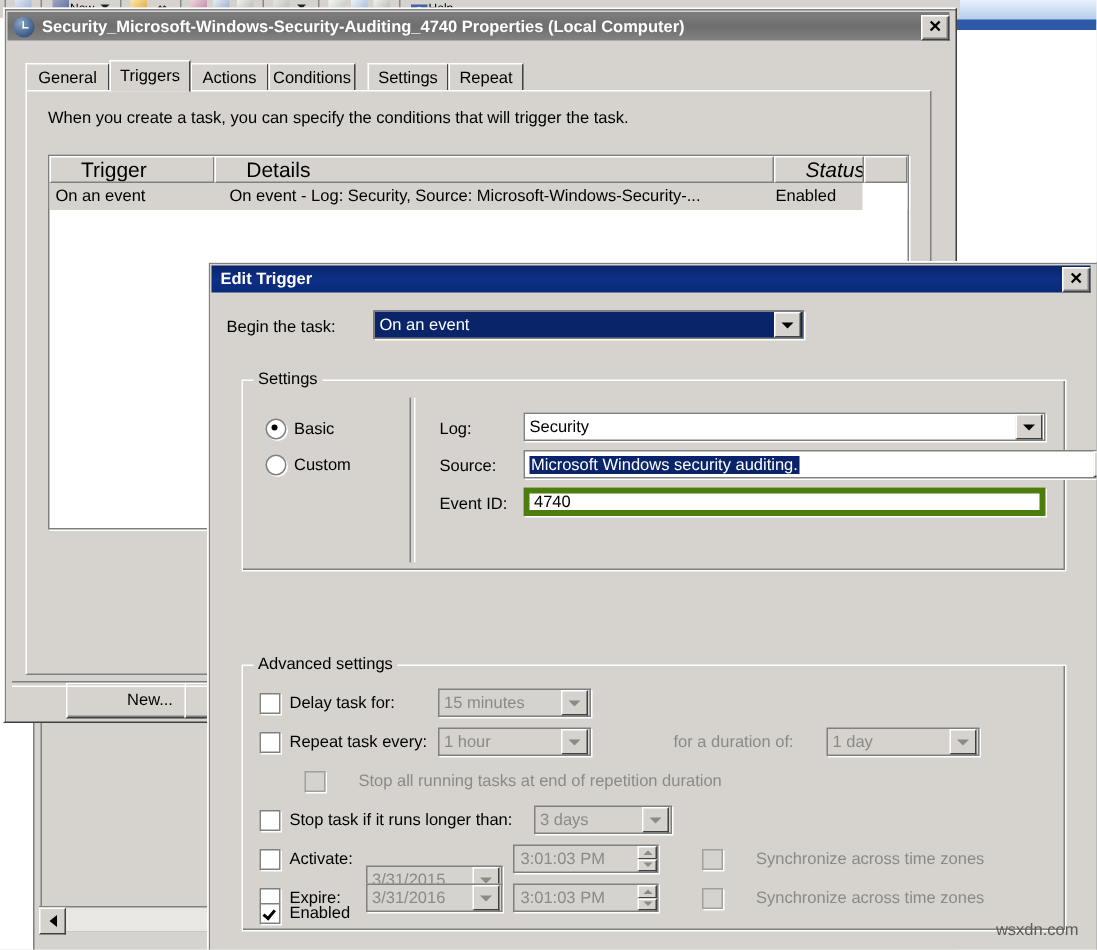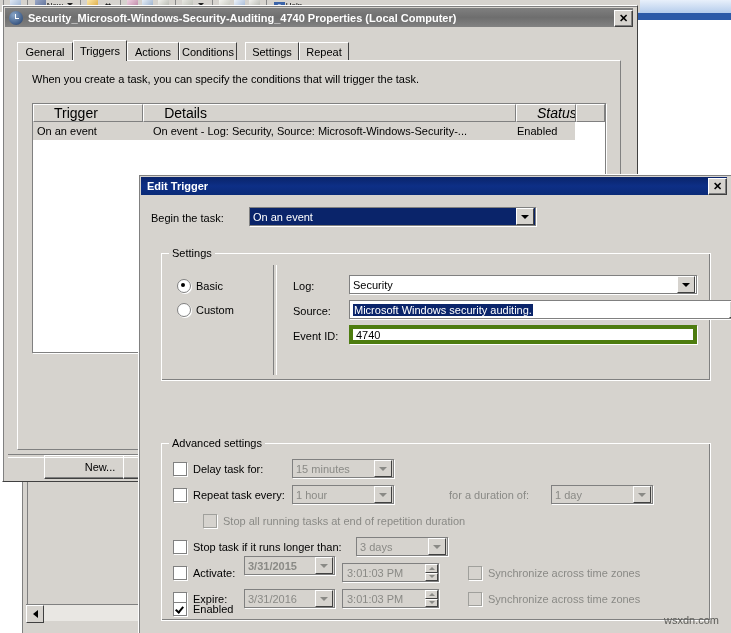--- a/index.html
+++ b/index.html
@@ -310,21 +310,21 @@
   }
   .check .box.on::after {
     content:"";
     position:absolute; left:3px; top:2px;
     width:3px; height:6px;
     border-right:2px solid #000; border-bottom:2px solid #000;
     transform: rotate(40deg);
   }
   .check .box.dim { background:#d6d3ce; border-color:#a0a09c; }
   .check .lbl { color:#000; }
-  .check .lbl.dim { color:#8a8a86; }
+  .check .lbl.dim { color:#8a8a86;margin-left:16px; }
 
   .vsep {
     position:absolute; width:2px;
     border-left:1px solid #808080; border-right:1px solid #ffffff;
   }
 
   .watermark {
     position:absolute; right:8px; bottom:6px;
     font-size:11px; color:#5c5c58;
   }
@@ -530,21 +530,21 @@
           <span class="val">3 days</span>
           <span class="btn-arrow">
               <span class="arrow-dn dim"></span>
             </span>
         </div>
 
         <div class="check" style="left:12px; top:129px;">
           <span class="box"></span>
           <span class="lbl">Activate:</span>
         </div>
-        <div class="combo disabled" style="left:83px; top:119px; width:91px;font-weight:bold;">
+        <div class="combo disabled" style="left:83px; top:140px; width:91px;">
           <span class="val">3/31/2015</span>
           <span class="btn-arrow">
               <span class="arrow-dn dim"></span>
             </span>
         </div>
         <div class="spin" style="left:181px; top:126px; width:97px;">
           <span class="val">3:01:03 PM</span>
           <span class="spinner">
             <div>
                 <span class="arrow-up-s"></span>

